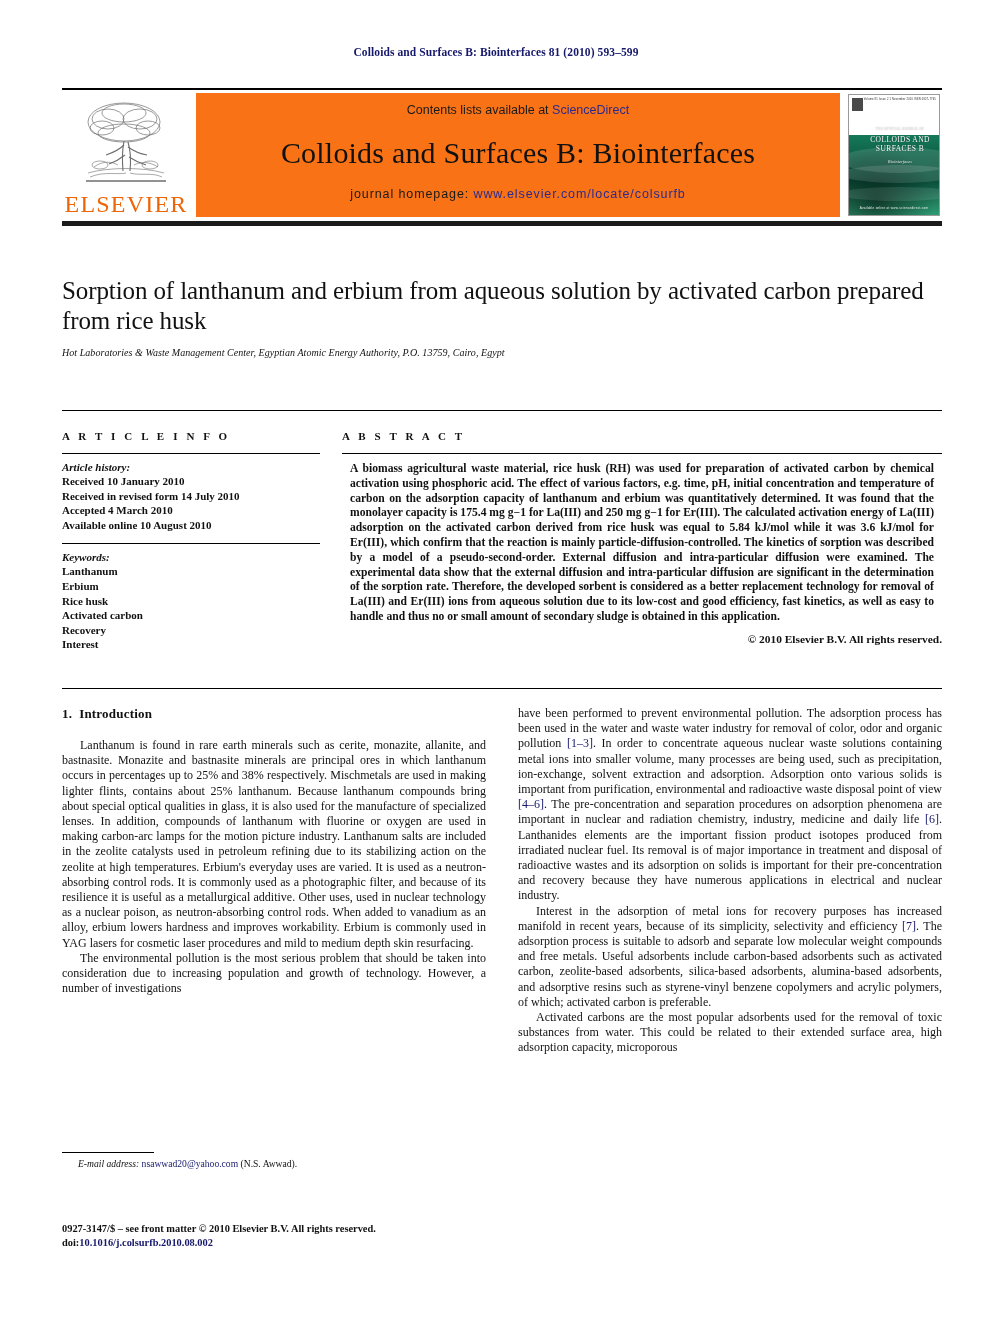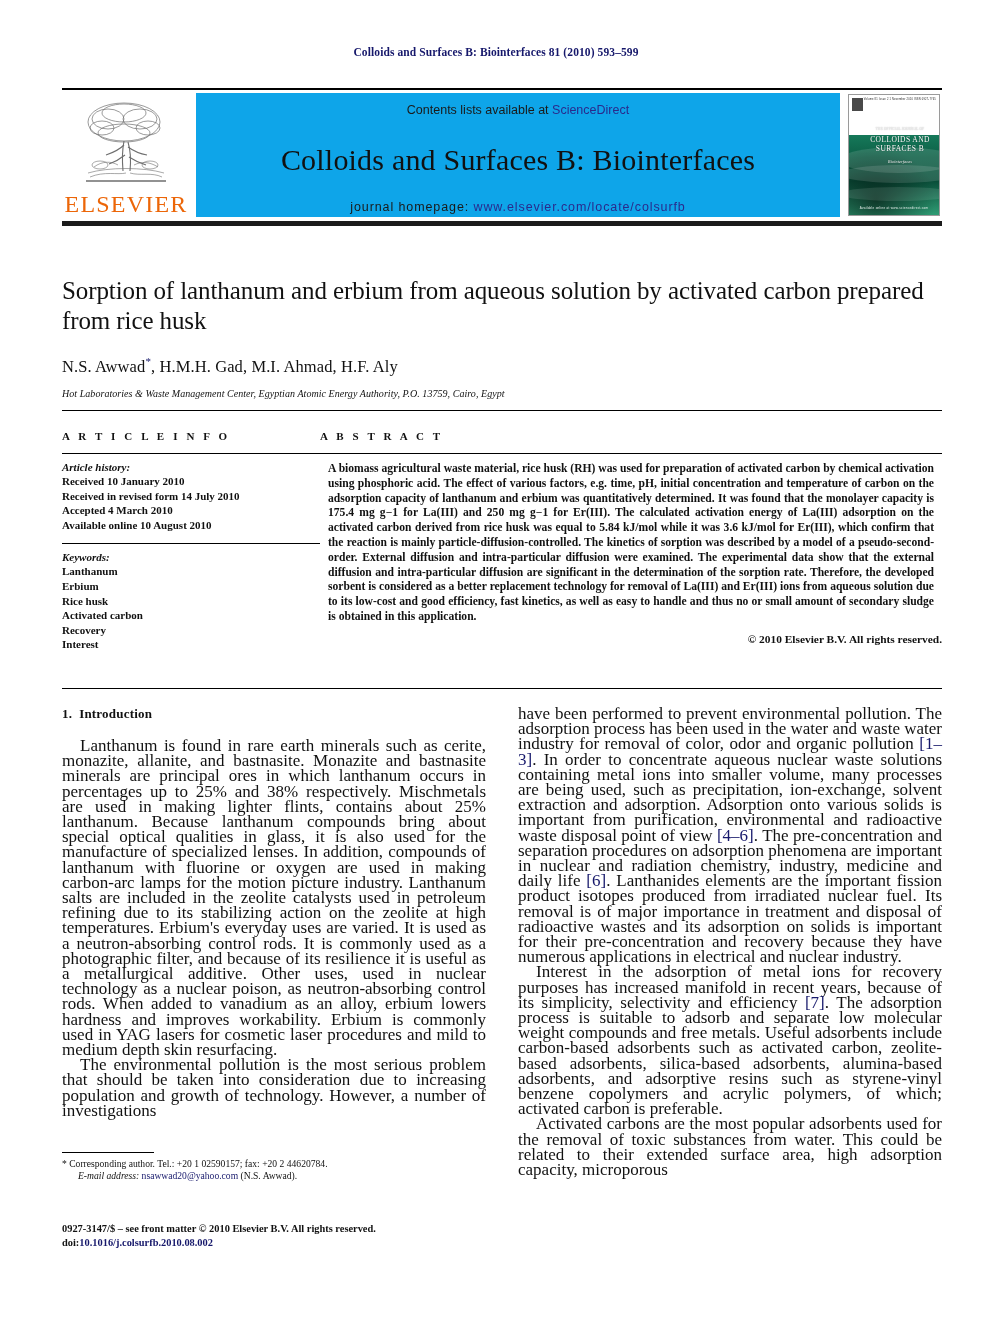--- a/index.html
+++ b/index.html
@@ -74,28 +74,28 @@
     letter-spacing: 1.2px;
     color: #ec6608;
     font-weight: 400;
     line-height: 1;
     margin-top: 1px;
   }
 
   
   .banner {
     flex: 1 1 auto;
-    background: #0ea5e9;
+    background: #f97316;
     margin: 0 6px 0 6px;
     position: relative;
     display: flex;
     flex-direction: column;
     align-items: center;
     justify-content: space-between;
-    padding: 10px 0 3px 0;
+    padding: 10px 0 16px 0;
     box-sizing: border-box;
     text-align: right;
   }
   .contents-line {
     font-family: "Liberation Sans", sans-serif;
     font-size: 12.5px;
     color: #1a1a1a;
   }
   .contents-line .sd {
     color: #2a2a8c;
@@ -263,20 +263,21 @@
     border-top: 1px solid #000;
   }
 
   
   .info-abstract {
     position: absolute;
     top: 430px;
     left: 62px;
     width: 880px;
     display: flex;
+    gap: 22px;
   }
   .col-info {
     width: 258px;
     flex: 0 0 258px;
   }
   .col-abstract {
     flex: 1 1 auto;
   }
   .sec-head {
     font-family: "Liberation Serif", serif;
@@ -353,21 +354,21 @@
     font-family: "Liberation Serif", serif;
     font-weight: bold;
     font-size: 13px;
     color: #111;
     margin: 0 0 16px 0;
     letter-spacing: 0.2px;
   }
   .h1 .num { margin-right: 7px; }
   .para {
     font-family: "Liberation Serif", serif;
-    font-size: 17px;
+    font-size: 12px;
     line-height: 15.2px;
     text-align: justify;
     color: #111;
     margin: 0;
     text-indent: 18px;
   }
   .para + .para { margin-top: 0; }
   .cite { color: #16186b; }
 
   
@@ -488,23 +489,20 @@
         </div>
       </div>
 
     </div>
 
     <div class="rule-bottom-thick"></div>
   </div>
 
   <div class="title-area">
     <h1 class="art-title">Sorption of lanthanum and erbium from aqueous solution by activated carbon prepared from rice husk</h1>
-    <div class="authors">
-      <span>N.S. Awwad</span><sup>*</sup><span>, H.M.H. Gad, M.I. Ahmad, H.F. Aly</span>
-    </div>
     <div class="affil">Hot Laboratories &amp; Waste Management Center, Egyptian Atomic Energy Authority, P.O. 13759, Cairo, Egypt</div>
   </div>
 
   <div class="rule-under-affil"></div>
 
   <div class="info-abstract">
 
     <div class="col-info">
       <div class="sec-head">A R T I C L E   I N F O</div>
       <div class="thin-rule"></div>
@@ -550,24 +548,20 @@
     <div class="bcol">
       <p class="para" style="text-indent:0;"><span>have been performed to prevent environmental pollution. The adsorption process has been used in the water and waste water industry for removal of color, odor and organic pollution </span><span class="cite">[1–3]</span><span>. In order to concentrate aqueous nuclear waste solutions containing metal ions into smaller volume, many processes are being used, such as precipitation, ion-exchange, solvent extraction and adsorption. Adsorption onto various solids is important from purification, environmental and radioactive waste disposal point of view </span><span class="cite">[4–6]</span><span>. The pre-concentration and separation procedures on adsorption phenomena are important in nuclear and radiation chemistry, industry, medicine and daily life </span><span class="cite">[6]</span><span>. Lanthanides elements are the important fission product isotopes produced from irradiated nuclear fuel. Its removal is of major importance in treatment and disposal of radioactive wastes and its adsorption on solids is important for their pre-concentration and recovery because they have numerous applications in electrical and nuclear industry.</span></p>
       <p class="para"><span>Interest in the adsorption of metal ions for recovery purposes has increased manifold in recent years, because of its simplicity, selectivity and efficiency </span><span class="cite">[7]</span><span>. The adsorption process is suitable to adsorb and separate low molecular weight compounds and free metals. Useful adsorbents include carbon-based adsorbents such as activated carbon, zeolite-based adsorbents, silica-based adsorbents, alumina-based adsorbents, and adsorptive resins such as styrene-vinyl benzene copolymers and acrylic polymers, of which; activated carbon is preferable.</span></p>
       <p class="para">Activated carbons are the most popular adsorbents used for the removal of toxic substances from water. This could be related to their extended surface area, high adsorption capacity, microporous</p>
     </div>
 
   </div>
 
   <div class="footnote">
     <div class="fn-rule"></div>
-    <div class="fn-line">
-      <span class="plain">*</span>
-      <span class="plain">Corresponding author. Tel.: +20 1 02590157; fax: +20 2 44620784.</span>
-    </div>
     <div class="fn-line" style="padding-left:16px;text-indent:0;">
       <span class="label">E-mail address:</span>
       <span class="fn-email">nsawwad20@yahoo.com</span>
       <span class="plain">(N.S. Awwad).</span>
     </div>
   </div>
 
   <div class="footer-block">
     <div class="footer-line">0927-3147/$ – see front matter © 2010 Elsevier B.V. All rights reserved.</div>
     <div class="footer-line">

